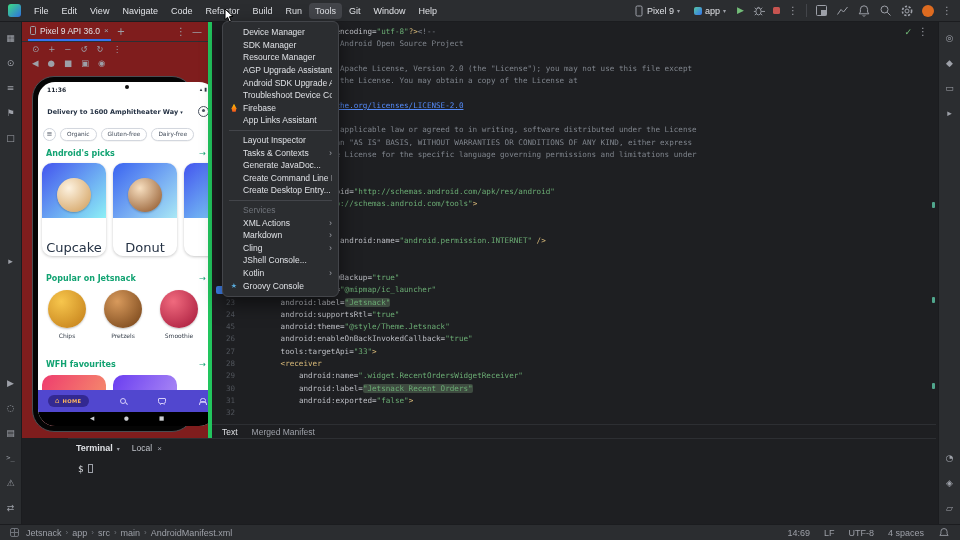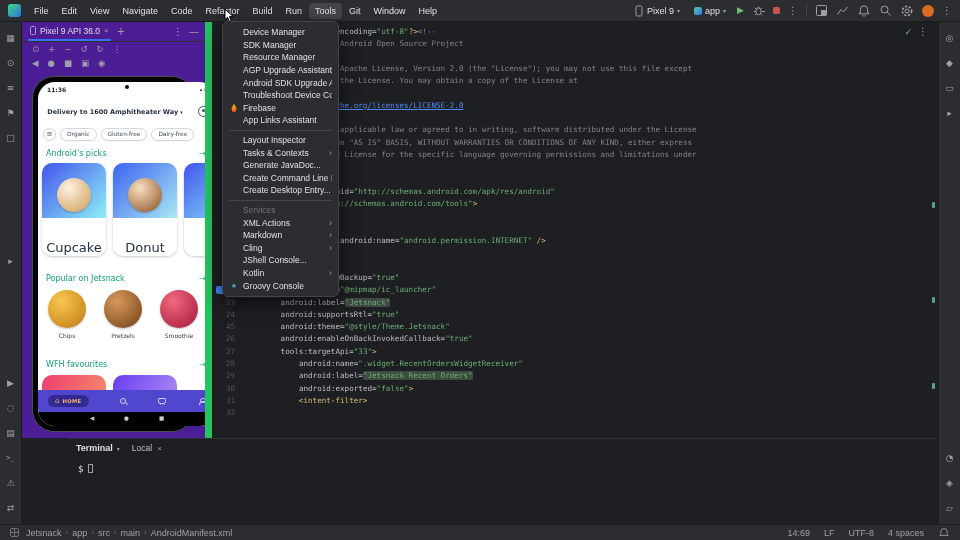--- a/index.html
+++ b/index.html
@@ -31,22 +31,22 @@
                   display:flex;flex-direction:column;align-items:center;}
   .lstrip{left:0;border-right:1px solid #1b1c1f;}
   .rstrip{right:0;border-left:1px solid #1b1c1f;}
   .strip-group{display:flex;flex-direction:column;align-items:center;gap:9px;}
   .strip-spacer{flex:1;}
   .strip-ic{width:16px;height:16px;display:flex;align-items:center;justify-content:center;border-radius:4px;
             color:#9da0a8;font-size:9px;font-family:"DejaVu Sans",sans-serif;}
   .strip-ic.mono{font-family:"DejaVu Sans Mono",monospace;font-size:7px;}
 
   
-  .devpanel{position:absolute;left:22px;top:22px;width:190px;bottom:102px;background:#4c1d95;
-            border-right:7px solid #22c55e;overflow:hidden;}
+  .devpanel{position:absolute;left:22px;top:22px;width:190px;bottom:102px;background:#7f1d1d;
+            border-right:4px solid #22c55e;overflow:hidden;}
   .dp-head{height:20px;display:flex;align-items:center;gap:6px;padding:0 6px;border-bottom:1px solid #2d2f33;}
   .dp-tab{display:flex;align-items:center;gap:4px;height:100%;border-bottom:2px solid #3574f0;font-size:8.5px;color:#dfe1e5;padding:0 2px;white-space:nowrap;}
   .phoneglyph{width:6px;height:9px;border:1px solid #9da0a8;border-radius:1.5px;flex:none;}
   .dp-x{color:#9da0a8;font-size:8px;}
   .dp-right{margin-left:auto;display:flex;gap:6px;align-items:center;}
   .dp-row{display:flex;align-items:center;gap:9px;padding:3px 0 2px 10px;}
   .dp-row .gi{font-size:8.5px;}
 
   
   .phone{position:absolute;left:10px;top:54px;width:162px;height:356px;background:#050505;
@@ -61,21 +61,21 @@
         font-size:6.5px;font-weight:bold;color:#253244;}
   .addr .caret{color:#253244;font-size:5px;}
   .person{position:absolute;right:7px;top:24px;width:11px;height:11px;border:1px solid #4a5360;border-radius:50%;}
   .person::after{content:"";position:absolute;left:3.2px;top:2px;width:3px;height:3px;border-radius:50%;background:#4a5360;}
   .chips{position:absolute;top:44px;left:5px;right:0;height:16px;display:flex;align-items:center;gap:4px;overflow:hidden;}
   .fbtn{width:13px;height:13px;border:1px solid #cfd4dc;border-radius:50%;display:flex;align-items:center;justify-content:center;
         font-size:7px;color:#4a5360;flex:none;background:#fff;}
   .chip{border:1px solid #d3d7de;border-radius:8px;padding:2.5px 6px;font-size:5.8px;color:#414b59;background:#fff;
         white-space:nowrap;box-shadow:0 .5px 1px rgba(0,0,0,.08);}
   .sechead{position:absolute;left:8px;right:6px;display:flex;align-items:center;}
-  .sechead .st{font-size:8px;font-weight:normal;color:#12a372;}
+  .sechead .st{font-size:8px;font-weight:bold;color:#12a372;}
   .sechead .sarrow{margin-left:auto;color:#12a372;font-size:8px;margin-right:4px;}
   .snack-card{position:absolute;top:81px;width:64px;height:93px;background:#fff;border-radius:10px;overflow:hidden;
               box-shadow:0 1px 3px rgba(0,0,0,.22);}
   .sc-grad{height:55px;}
   .sc-img{position:absolute;top:15px;left:50%;margin-left:-17px;width:34px;height:34px;border-radius:50%;
           box-shadow:0 1px 2px rgba(0,0,0,.25);}
   .sc-name{margin-top:22px;text-align:center;font-size:13px;color:#253244;}
   .sc-tag{text-align:center;font-size:5.5px;color:#9aa3ad;margin-top:2px;}
   .pop-item{position:absolute;top:208px;width:38px;}
   .pop-img{width:38px;height:38px;border-radius:50%;box-shadow:0 1px 2px rgba(0,0,0,.25);}
@@ -440,34 +440,38 @@
         <pre class="cl"><span class="tk-tag">    &lt;uses-permission </span><span class="tk-attr">android:name=</span><span class="tk-str">"android.permission.INTERNET"</span><span class="tk-tag"> /&gt;</span></pre>
         <pre class="cl"></pre>
         <pre class="cl"><span class="tk-tag">    &lt;application</span></pre>
         <pre class="cl"><span class="tk-attr">        </span><span class="tk-attr">android:allowBackup=</span><span class="tk-str">"true"</span></pre>
         <pre class="cl"><span class="tk-attr">        </span><span class="tk-attr">android:icon=</span><span class="tk-str">"@mipmap/ic_launcher"</span></pre>
         <pre class="cl"><span class="tk-attr">        </span><span class="tk-attr">android:label=</span><span class="tk-hl">"Jetsnack"</span></pre>
         <pre class="cl"><span class="tk-attr">        </span><span class="tk-attr">android:supportsRtl=</span><span class="tk-str">"true"</span></pre>
         <pre class="cl"><span class="tk-attr">        </span><span class="tk-attr">android:theme=</span><span class="tk-str">"@style/Theme.Jetsnack"</span></pre>
         <pre class="cl"><span class="tk-attr">        </span><span class="tk-attr">android:enableOnBackInvokedCallback=</span><span class="tk-str">"true"</span></pre>
         <pre class="cl"><span class="tk-attr">        </span><span class="tk-attr">tools:targetApi=</span><span class="tk-str">"33"</span><span class="tk-tag">&gt;</span></pre>
+        <pre class="cl"><span class="tk-tag">        &lt;receiver</span></pre>
         <pre class="cl"><span class="tk-attr">            </span><span class="tk-attr">android:name=</span><span class="tk-str">".widget.RecentOrdersWidgetReceiver"</span></pre>
         <pre class="cl"><span class="tk-attr">            </span><span class="tk-attr">android:label=</span><span class="tk-hl">"Jetsnack Recent Orders"</span></pre>
         <pre class="cl"><span class="tk-attr">            </span><span class="tk-attr">android:exported=</span><span class="tk-str">"false"</span><span class="tk-tag">&gt;</span></pre>
-        <pre class="cl"><span class="tk-tag">            &lt;intent-filter&gt;</span></pre>
       </div>
     <div class="inspect">
       <span class="ok">✓</span>
       <span class="gi">⋮</span>
     </div>
     <span class="mark" style="top:180px;"></span>
     <span class="mark" style="top:275px;"></span>
     <span class="mark" style="top:361px;"></span>
   </section>
 
+  <div class="btabs">
+    <span class="btab active">Text</span>
+    <span class="btab">Merged Manifest</span>
+  </div>
 
   <section class="terminal">
     <div class="t-head">
       <span class="t-title">
         <span>Terminal</span>
         <span class="caret">▾</span>
       </span>
       <span class="t-tab">
         <span>Local</span>
         <span class="t-x">×</span>

